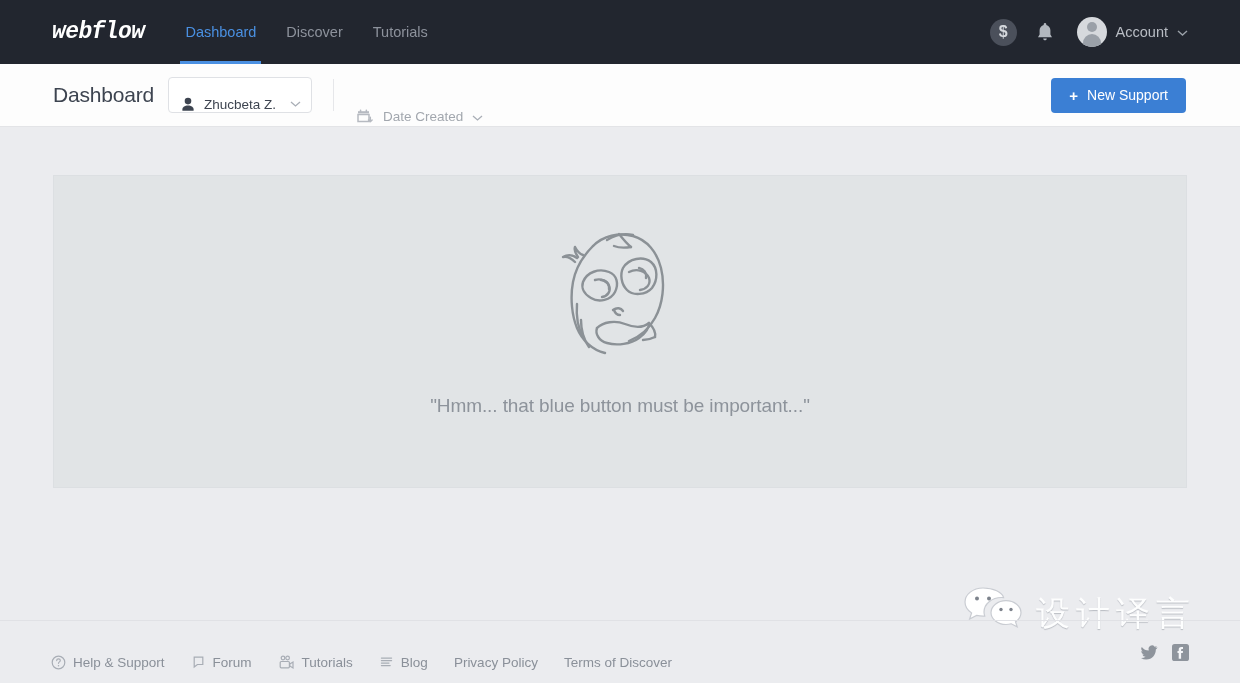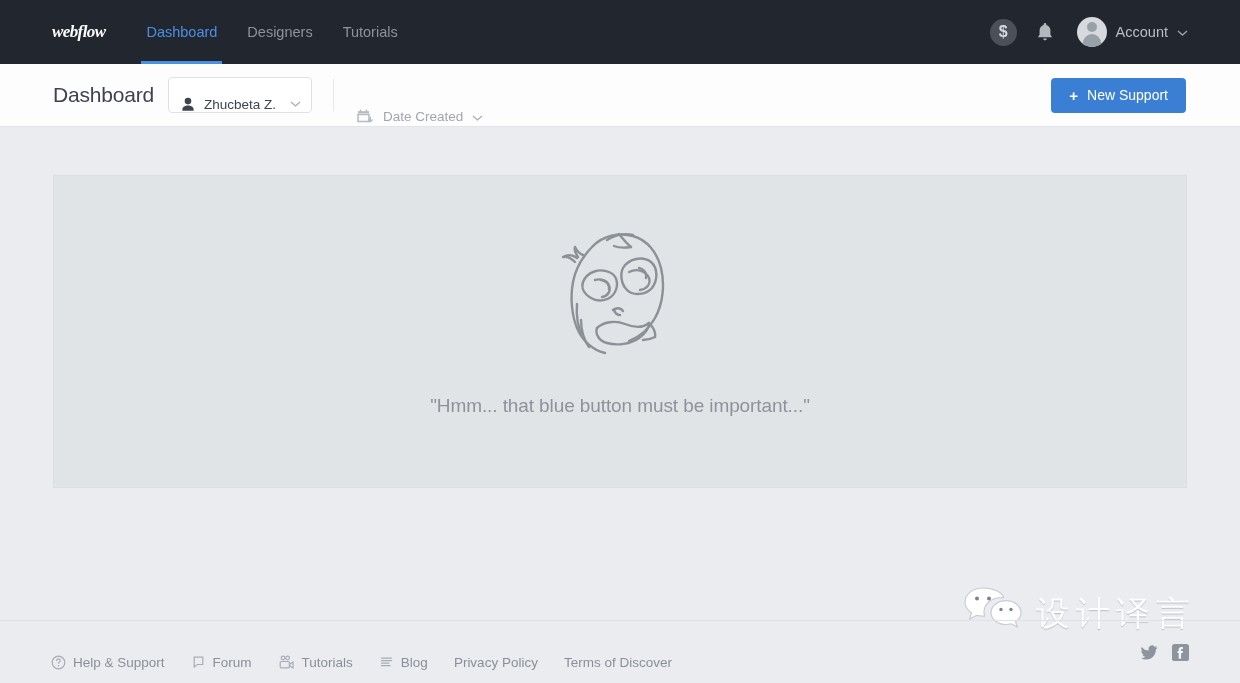--- a/index.html
+++ b/index.html
@@ -13,25 +13,25 @@
 
   
   .topnav {
     height: 64px; background: #22262f;
     display: flex; align-items: center;
     position: relative;
   }
   .logo {
     margin-left: 52px;
     color: #ffffff;
-    font-size: 17px;
+    font-size: 23px;
     font-weight: bold;
     font-style: italic;
     letter-spacing: -0.6px;
-    font-family: Liberation Serif, serif;
+    font-family: Liberation Mono, monospace;
   }
   .navlinks { display: flex; align-items: center; margin-left: 26px; height: 64px; }
   .navlink {
     color: #8d929c; font-size: 14.5px;
     padding: 0 15px; height: 64px;
     display: flex; align-items: center;
     position: relative; cursor: pointer;
     white-space: nowrap;
   }
   .navlink.active { color: #4a90e2; }
@@ -171,21 +171,21 @@
 <body>
 
 <div class="topnav">
   <div class="logo">webflow</div>
 
   <div class="navlinks">
     <div class="navlink active">
       <span>Dashboard</span>
     </div>
     <div class="navlink">
-      <span>Designers</span>
+      <span>Discover</span>
     </div>
     <div class="navlink">
       <span>Tutorials</span>
     </div>
   </div>
 
   <div class="nav-right">
     <div class="coin-icon">
       <span>$</span>
     </div>

